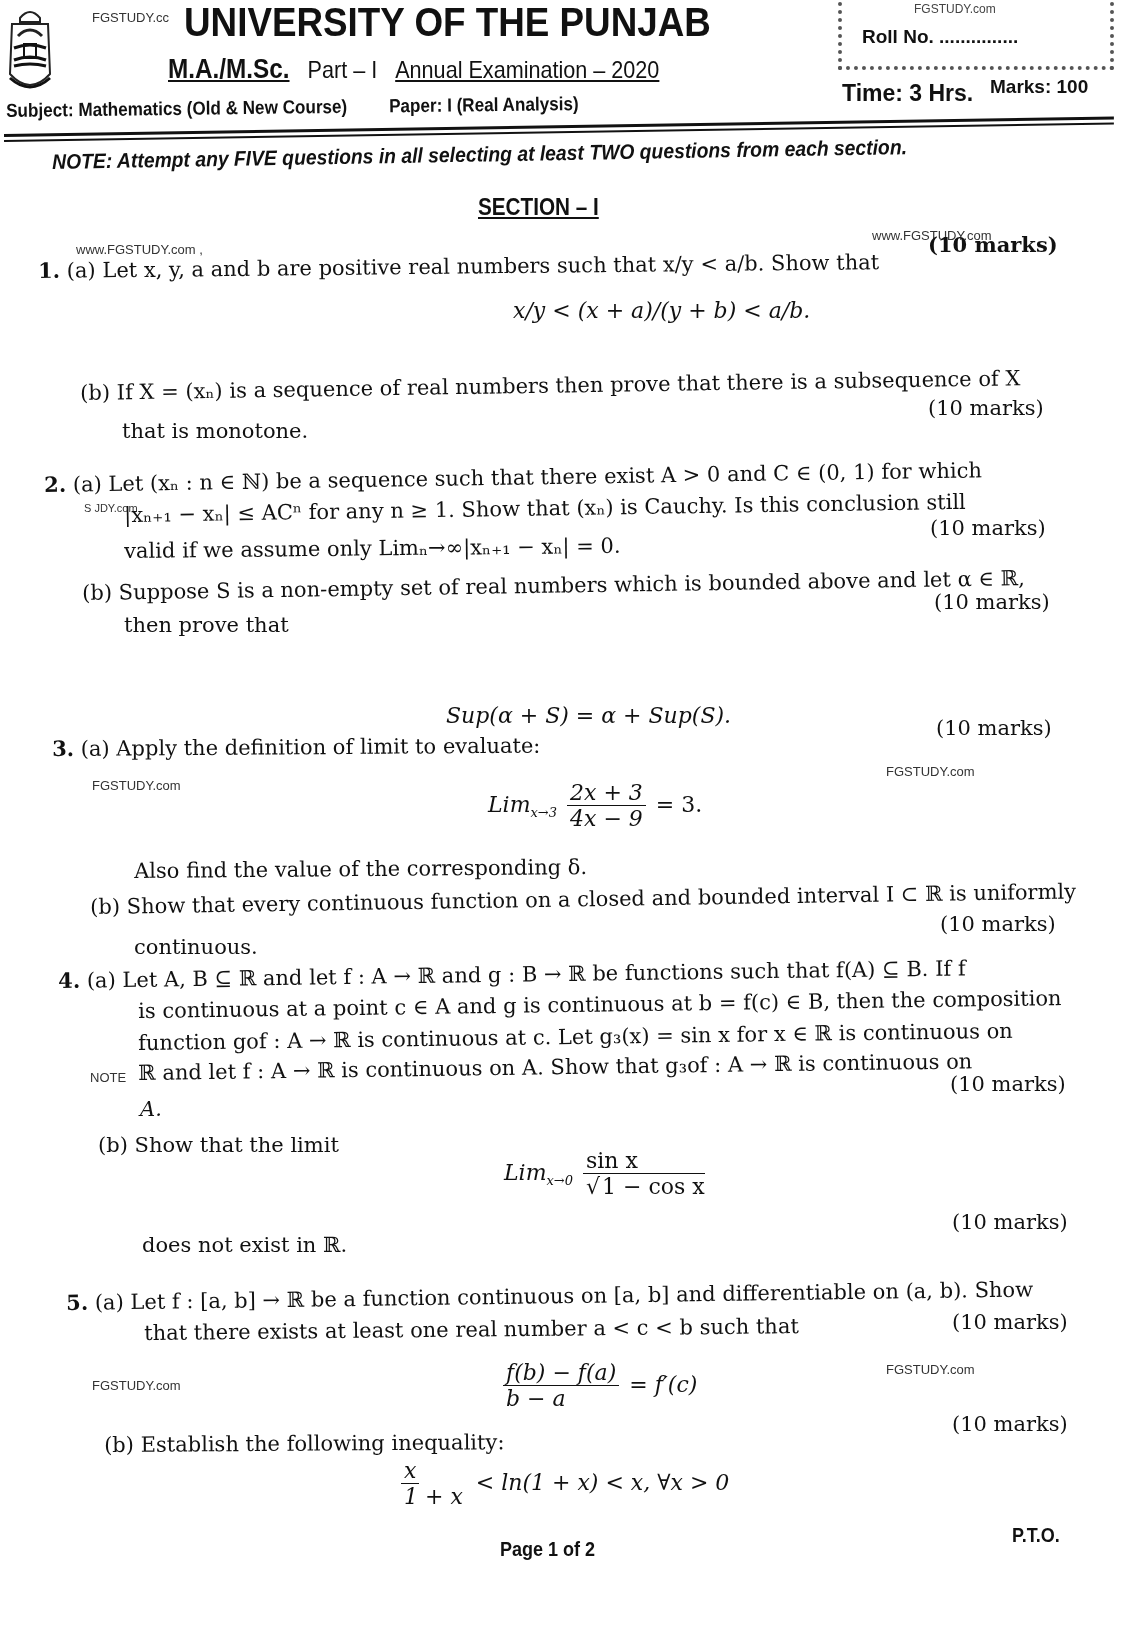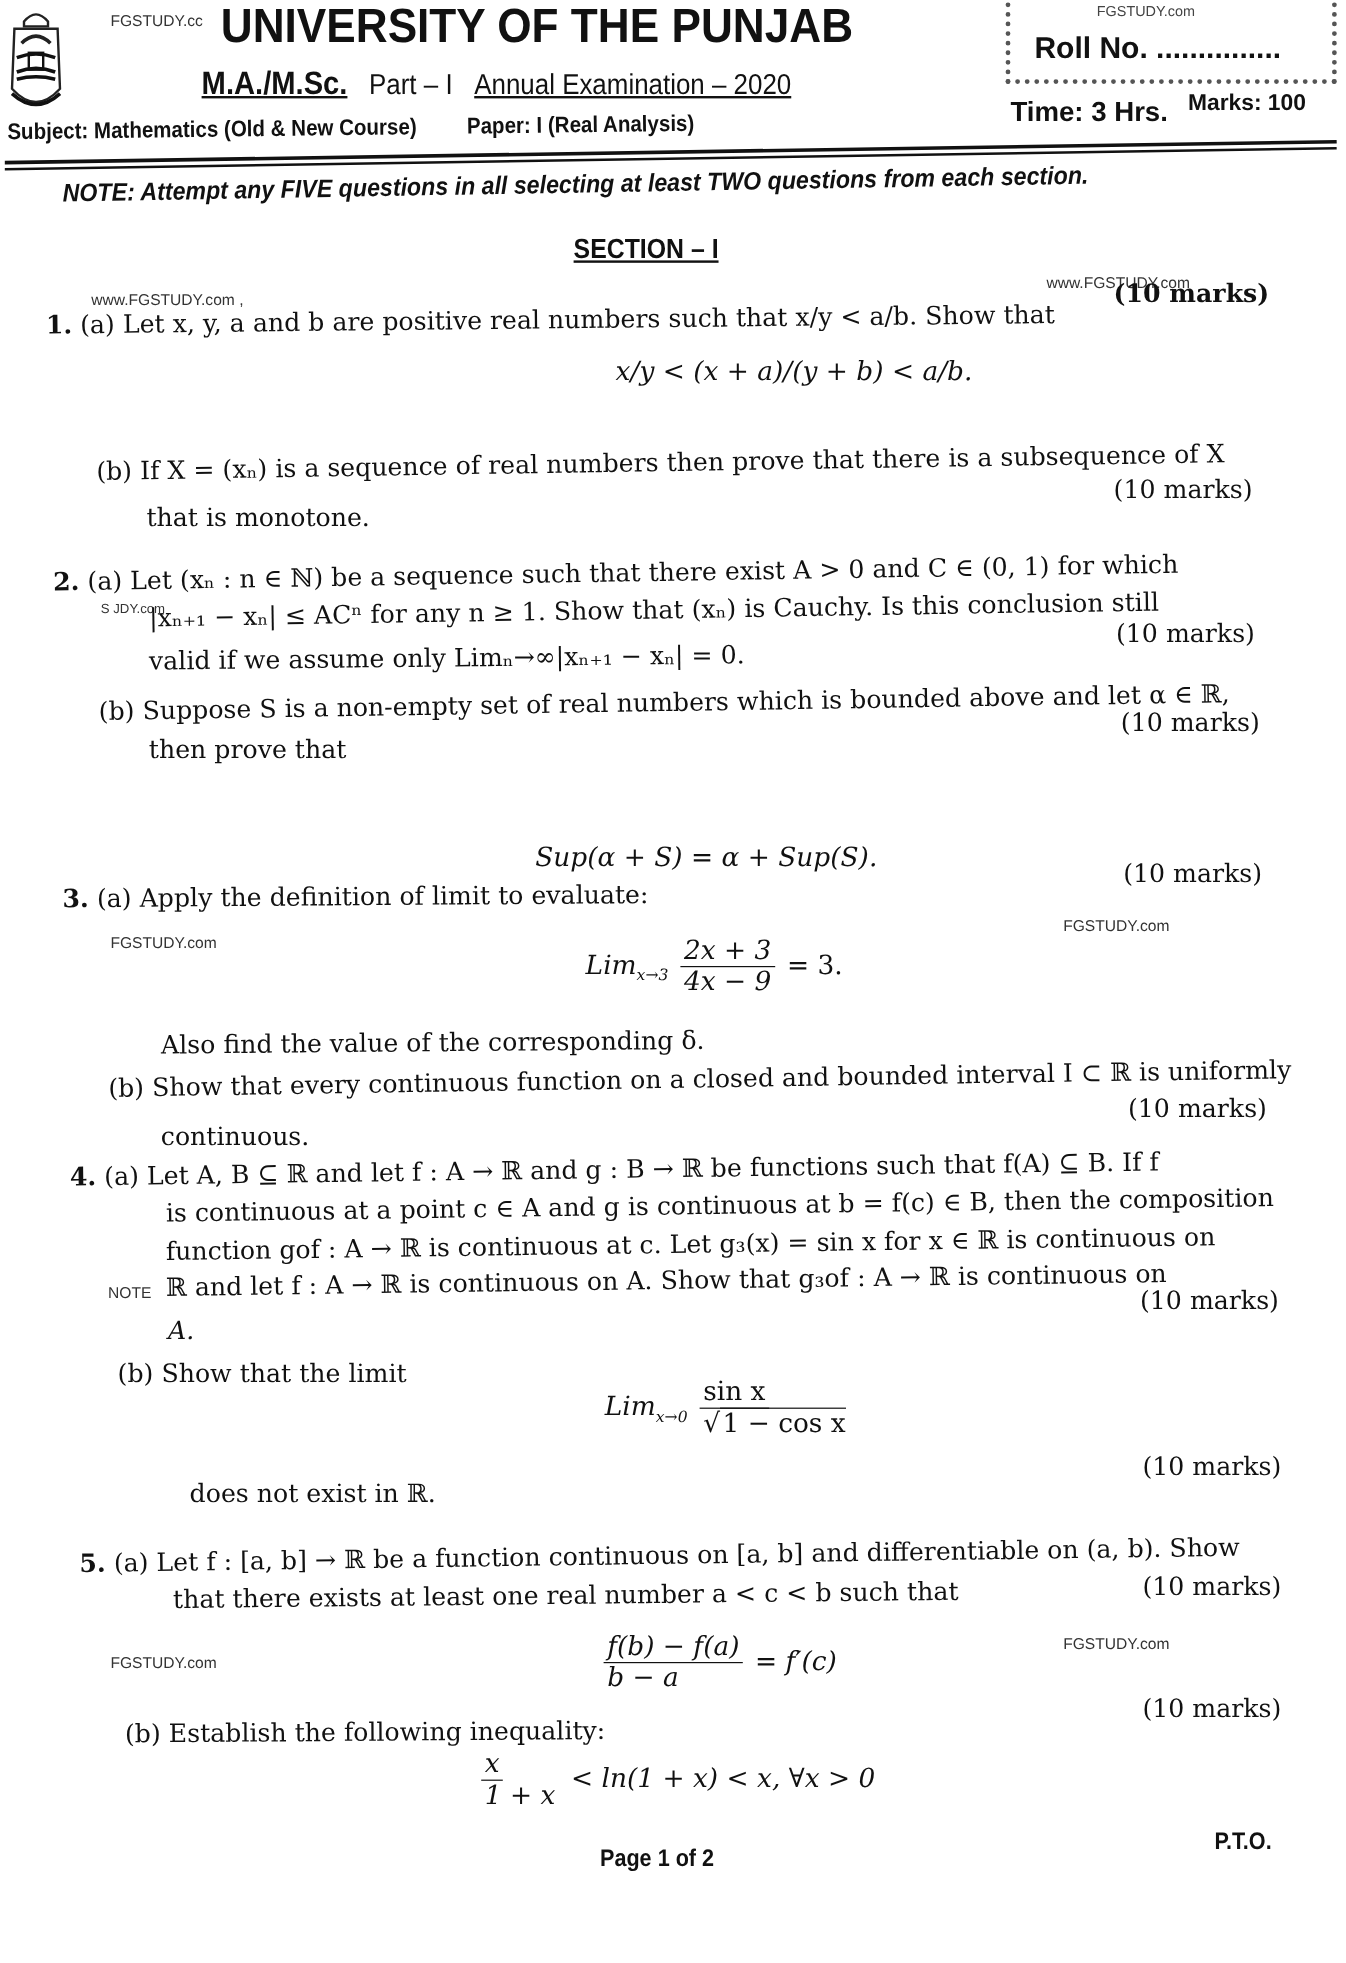--- a/index.html
+++ b/index.html
@@ -7,21 +7,21 @@
   .abs { position: absolute; }
   .sans { font-family: "Liberation Sans", sans-serif; }
   .wm { font-family: "Liberation Sans", sans-serif; font-size: 13px; color: #333; }
   .logo { left: 6px; top: 4px; width: 48px; height: 90px; }
   .univ { left: 184px; top: 0px; font-size: 40px; font-weight: bold; letter-spacing: 0px; transform: scaleX(0.92); transform-origin: left top; }
   .sub2 { left: 168px; top: 54px; font-size: 24px; font-weight: bold; transform: scaleX(0.9); transform-origin: left top; }
   .sub2 .ma { text-decoration: underline; font-size: 27px; }
   .sub2 .ex { text-decoration: underline; font-weight: normal; }
   .subject { left: 6px; top: 100px; font-size: 19px; font-weight: bold; transform: rotate(-0.7deg) scaleX(0.9); transform-origin: left top; }
   .rollbox { left: 838px; top: -6px; width: 268px; height: 68px; border: 4px dotted #555; border-top-width: 4px; }
-  .roll { left: 20px; top: 28px; font-size: 25px; font-weight: bold; }
+  .roll { left: 20px; top: 28px; font-size: 19px; font-weight: bold; }
   .rollwm { left: 72px; top: 4px; font-size: 12px; color: #444; }
   .time { left: 842px; top: 80px; font-size: 23px; font-weight: bold; }
   .marks { left: 990px; top: 76px; font-size: 19px; font-weight: bold; }
   .rule { left: 4px; width: 1110px; height: 0; border-top: 3px solid #111; transform: rotate(-0.9deg); transform-origin: left top; }
   .note { left: 52px; top: 150px; font-size: 21px; font-weight: bold; font-style: italic; transform: rotate(-1deg) scaleX(0.92); transform-origin: left top; }
   .section { left: 478px; top: 194px; font-size: 23px; font-weight: bold; text-decoration: underline; transform: scaleX(0.9); transform-origin: left top; }
   .q { font-size: 21px; line-height: 30px; transform-origin: left top; }
   .mk { font-size: 21px; }
   .math { font-style: italic; }
   .frac { display: inline-flex; flex-direction: column; align-items: flex-start; vertical-align: middle; margin: 0 3px; }
@@ -149,21 +149,21 @@
   <span>Show that the limit</span>
 </div>
 <div class="abs eq" style="left:504px; top:1148px;">
   <span class="math">Lim</span><sub class="math">x→0</sub>
   <span class="frac">
       <span class="num">sin x</span>
       <span class="den">√<span class="sqrt">1 − cos x</span></span>
     </span>
 </div>
 <div class="abs mk" style="left:952px; top:1210px;">(10 marks)</div>
-<div class="abs q" style="left:142px; top:1230px;margin-left:16px;">does not exist in ℝ.</div>
+<div class="abs q" style="left:142px; top:1230px;">does not exist in ℝ.</div>
 
 <div class="abs q" style="left:66px; top:1288px; transform:rotate(-0.8deg);">
   <b>5.</b>
   <span>(a)</span>
   <span>Let f : [a, b] → ℝ be a function continuous on [a, b] and differentiable on (a, b). Show</span>
 </div>
 <div class="abs q" style="left:144px; top:1318px; transform:rotate(-0.6deg);">that there exists at least one real number a &lt; c &lt; b such that</div>
 <div class="abs mk" style="left:952px; top:1310px;">(10 marks)</div>
 <div class="abs wm" style="left:886px; top:1362px;">FGSTUDY.com</div>
 <div class="abs wm" style="left:92px; top:1378px;">FGSTUDY.com</div>

